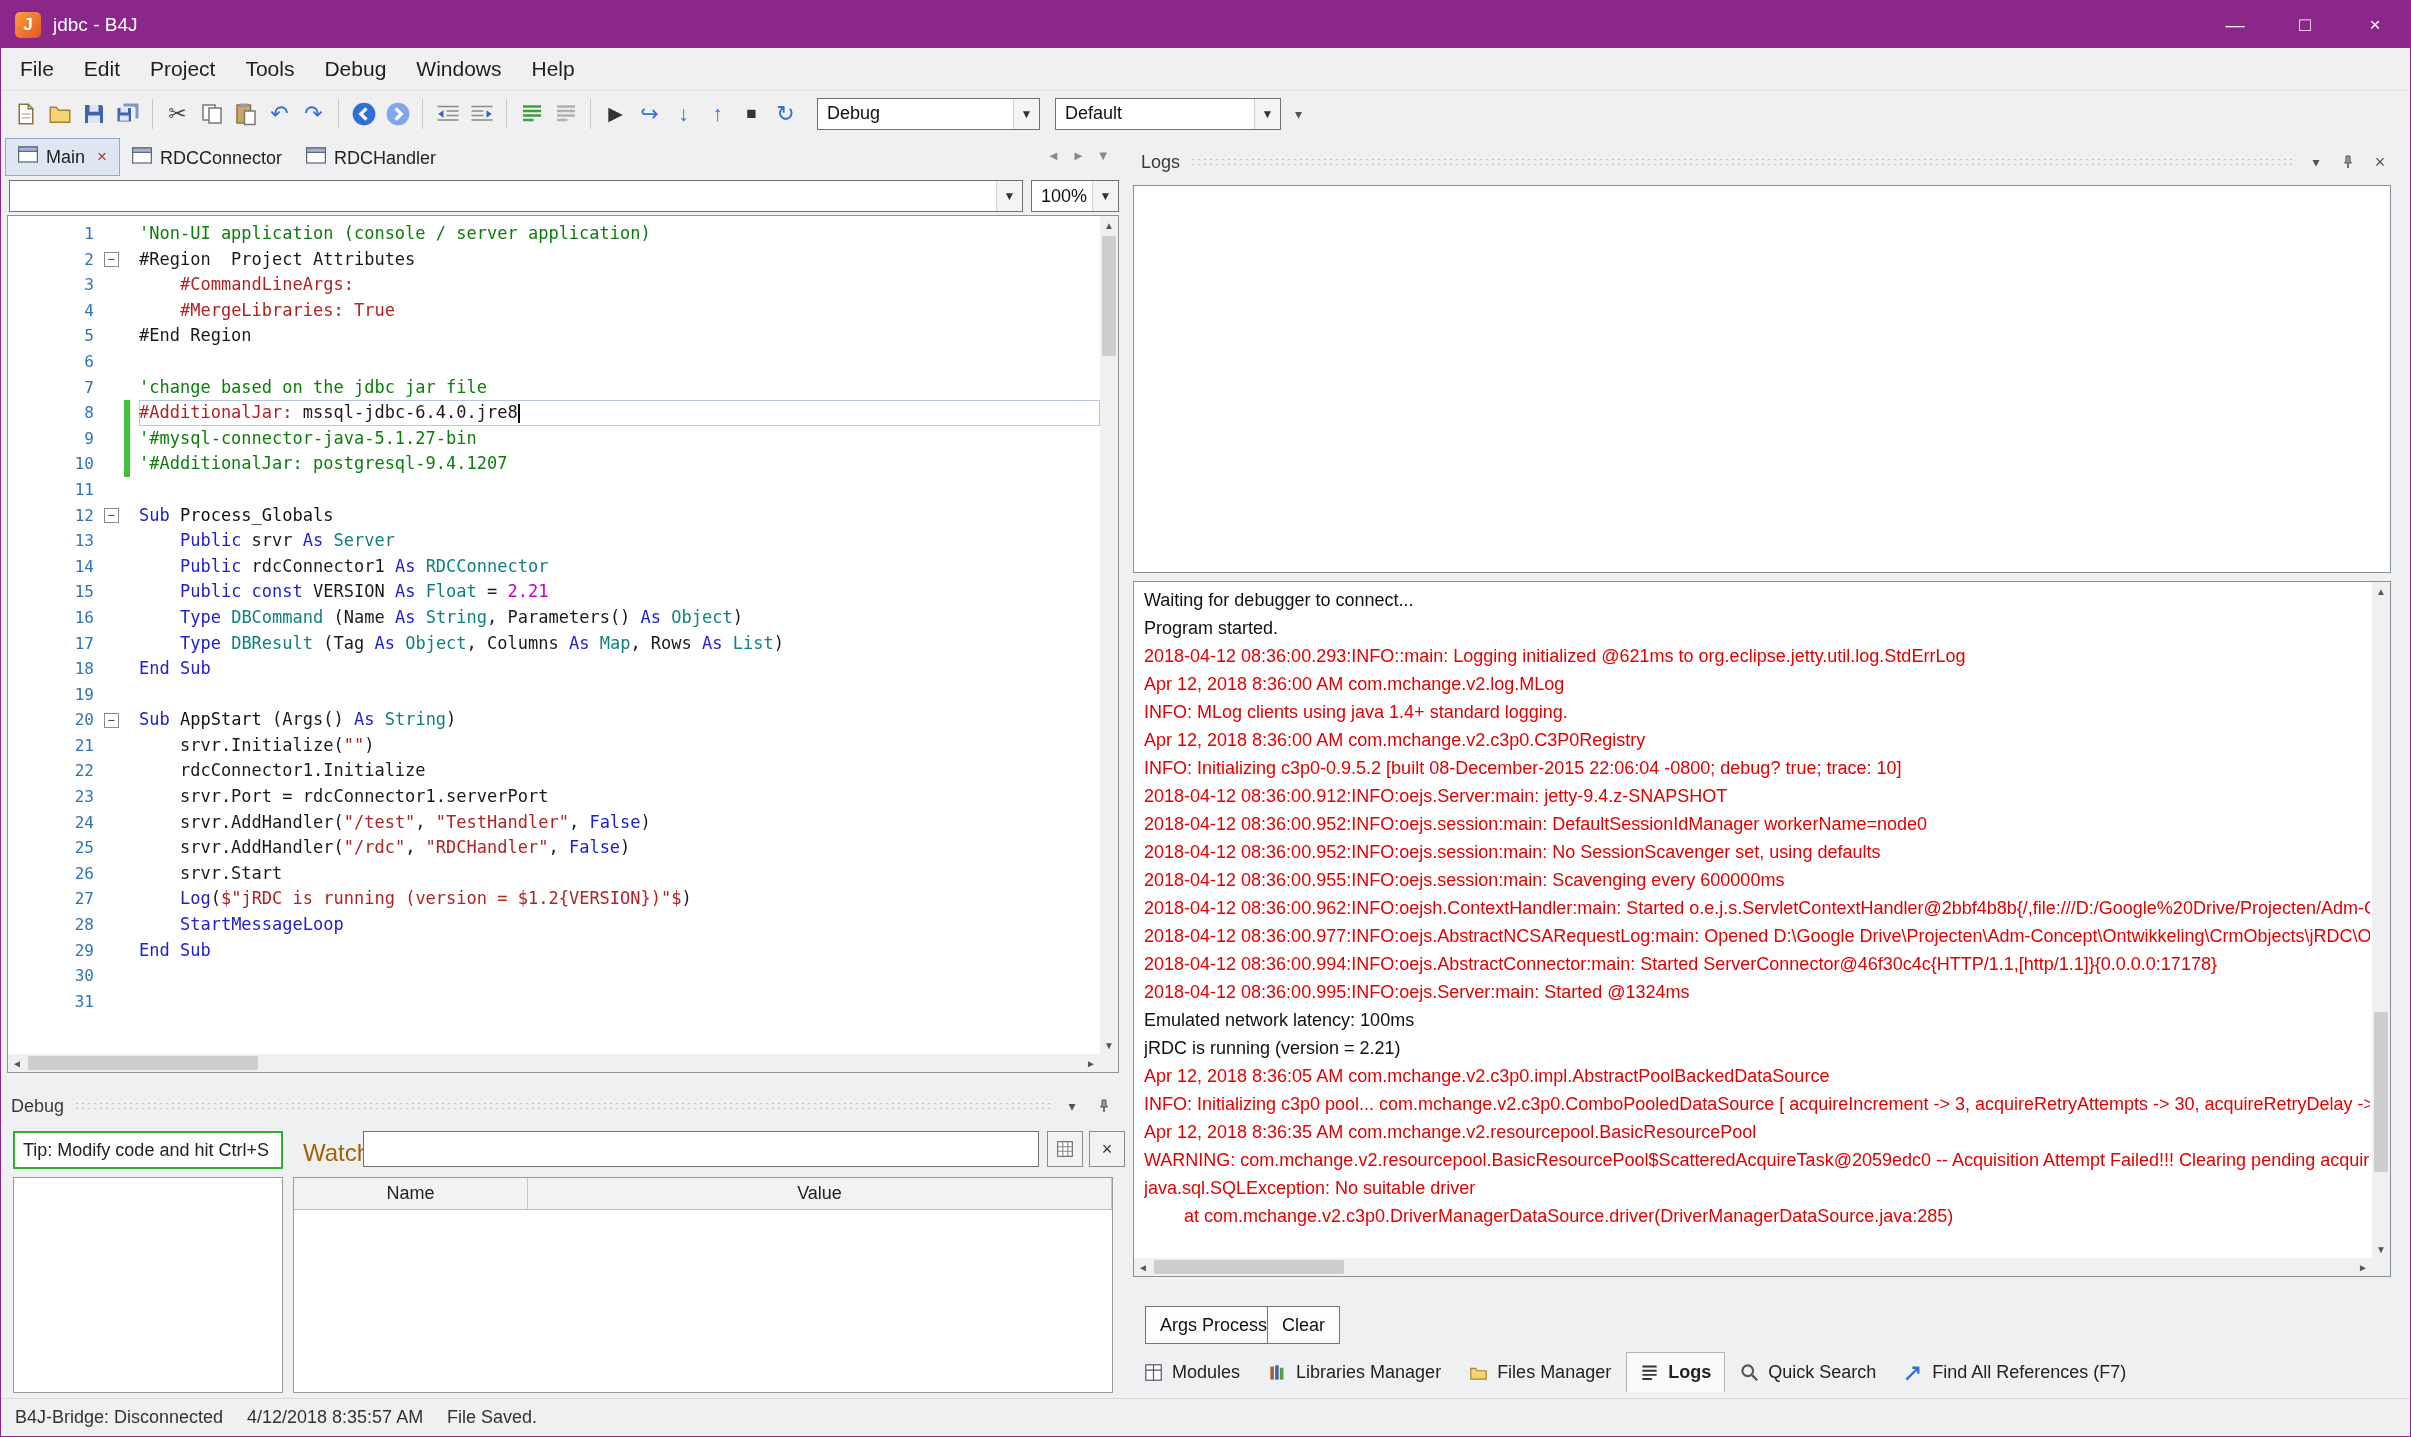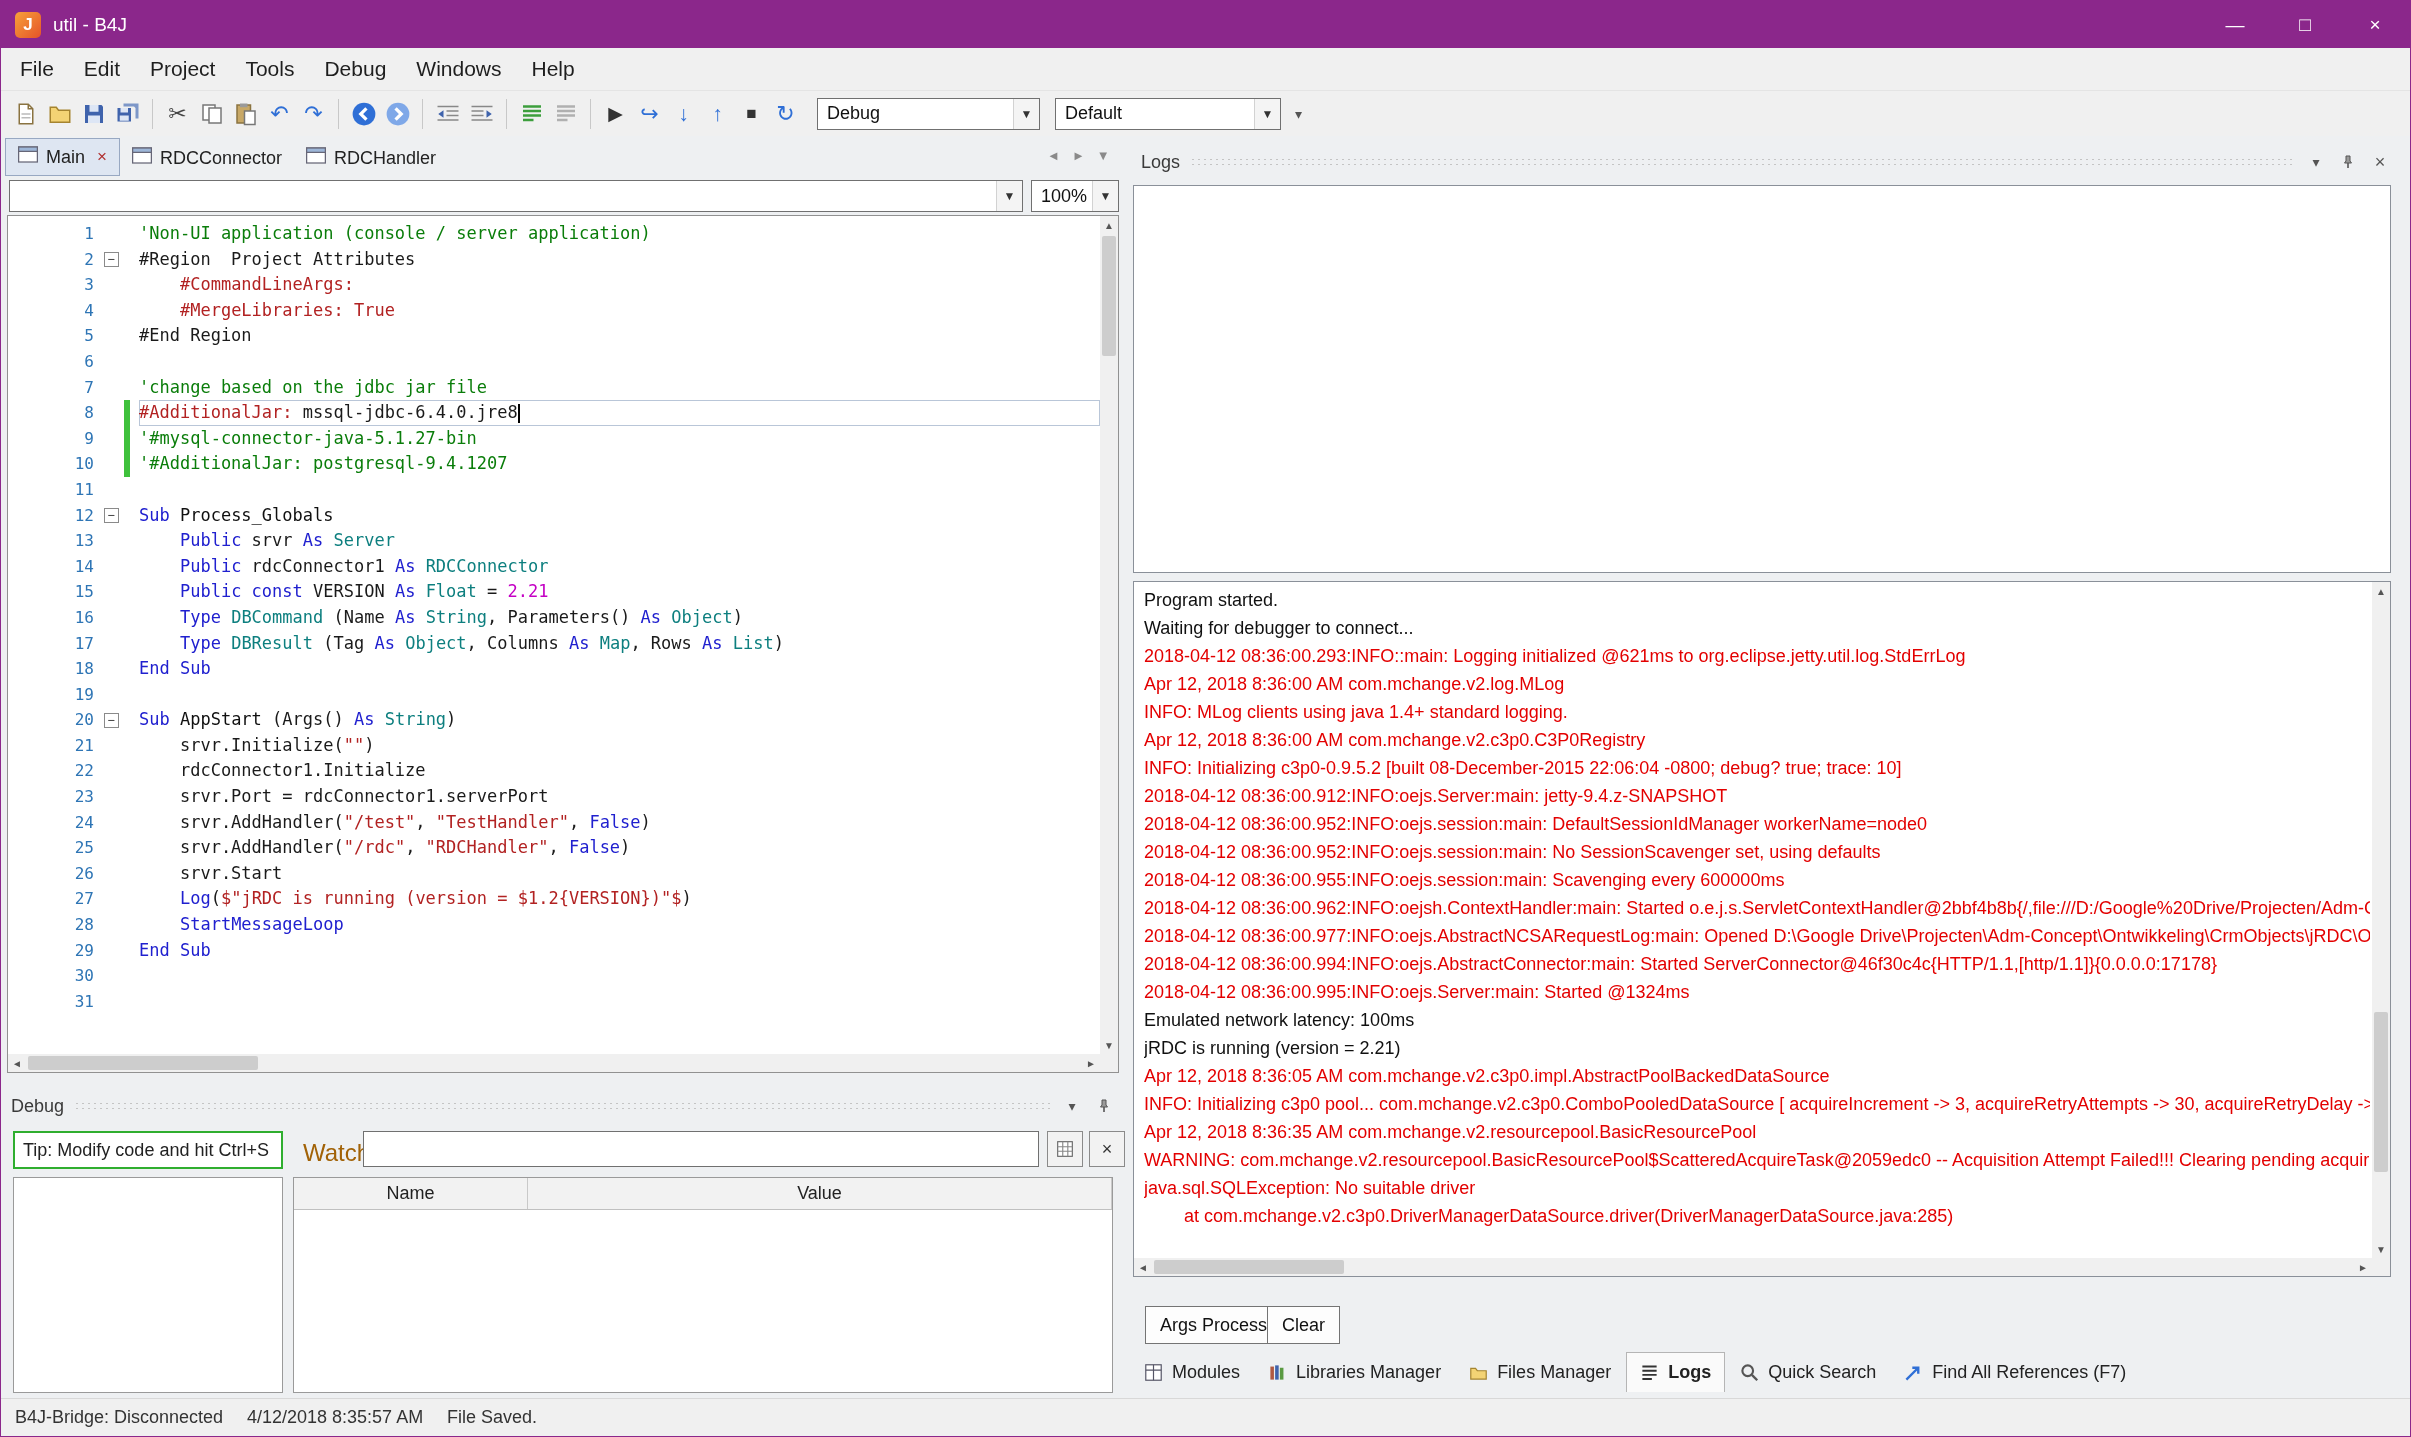--- a/index.html
+++ b/index.html
@@ -82,21 +82,21 @@
   .statusbar{position:absolute;left:0;bottom:0;right:0;height:38px;background:#f0f0f0;border-top:1px solid #d8d8d8;font-size:18px;color:#333}
   .statusbar span{position:absolute;top:8px}
 </style>
 </head>
 <body>
 
 <div class="win">
 
   <div class="titlebar">
     <div class="appicon">J</div>
-    <div class="title">util - B4J</div>
+    <div class="title">jdbc - B4J</div>
     <div class="wctrls">
       <div class="wbtn">—</div>
       <div class="wbtn">□</div>
       <div class="wbtn">×</div>
     </div>
   </div>
 
   <div class="menubar" id="menubar">
       <div class="menu-item">File</div>
       <div class="menu-item">Edit</div>
@@ -378,22 +378,22 @@
           <line x1="8" y1="9" x2="8" y2="14" stroke="#555" stroke-width="1.6"></line>
         </svg>
     </span>
     <span class="dockbtn" style="font-size:18px">×</span>
   </div>
 
   <div class="logsempty"></div>
 
   <div class="logbox">
     <div class="logcontent" id="loglines">
+        <div class="logline lk">Waiting for debugger to connect...</div>
         <div class="logline lk">Program started.</div>
-        <div class="logline lk">Waiting for debugger to connect...</div>
         <div class="logline lr">2018-04-12 08:36:00.293:INFO::main: Logging initialized @621ms to org.eclipse.jetty.util.log.StdErrLog</div>
         <div class="logline lr">Apr 12, 2018 8:36:00 AM com.mchange.v2.log.MLog</div>
         <div class="logline lr">INFO: MLog clients using java 1.4+ standard logging.</div>
         <div class="logline lr">Apr 12, 2018 8:36:00 AM com.mchange.v2.c3p0.C3P0Registry</div>
         <div class="logline lr">INFO: Initializing c3p0-0.9.5.2 [built 08-December-2015 22:06:04 -0800; debug? true; trace: 10]</div>
         <div class="logline lr">2018-04-12 08:36:00.912:INFO:oejs.Server:main: jetty-9.4.z-SNAPSHOT</div>
         <div class="logline lr">2018-04-12 08:36:00.952:INFO:oejs.session:main: DefaultSessionIdManager workerName=node0</div>
         <div class="logline lr">2018-04-12 08:36:00.952:INFO:oejs.session:main: No SessionScavenger set, using defaults</div>
         <div class="logline lr">2018-04-12 08:36:00.955:INFO:oejs.session:main: Scavenging every 600000ms</div>
         <div class="logline lr">2018-04-12 08:36:00.962:INFO:oejsh.ContextHandler:main: Started o.e.j.s.ServletContextHandler@2bbf4b8b{/,file:///D:/Google%20Drive/Projecten/Adm-C</div>

